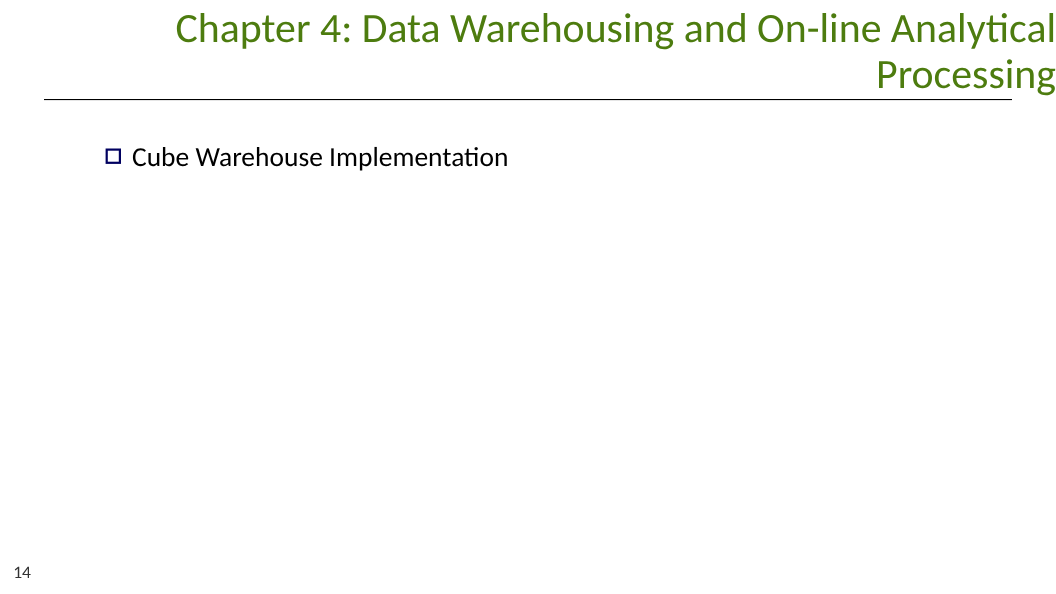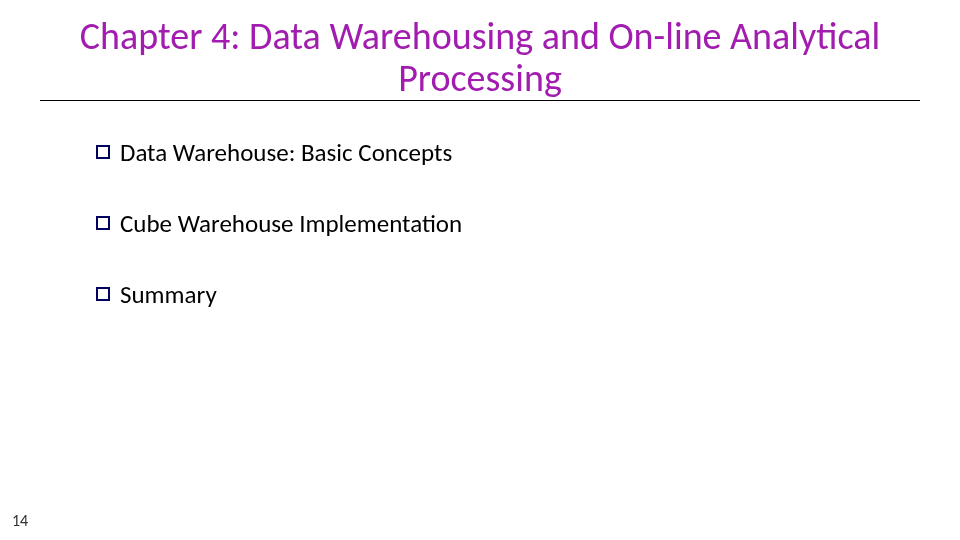--- a/index.html
+++ b/index.html
@@ -1,23 +1,23 @@
 <!DOCTYPE html>
 <html><head>
 <meta charset="utf-8">
 <style>
   * { margin: 0; padding: 0; box-sizing: border-box; }
   html, body { width: 960px; height: 540px; background: #fff; font-family: "Segoe UI", "Calibri", Arial, sans-serif; position: relative; overflow: hidden; }
   .title {
-    text-align: center;
+    text-align: right;
     font-size: 38px;
     line-height: 1.1;
-    padding-top: 16px;
+    padding-top: 6px;
     padding-bottom: 6px;
-    color: #a21caf;
+    color: #4d7c0f;
     font-weight: 400;
   }
   .title-rule {
     border: none;
     border-top: 1.5px solid #000;
     margin: 0 40px 0 40px;
     position: relative;
     top: -6px;
   }
   .content {
@@ -57,31 +57,23 @@
   }
 </style>
 </head>
 <body>
 
 <h1 class="title">Chapter 4: Data Warehousing and On-line Analytical Processing</h1>
 <hr class="title-rule">
 
 <div class="content">
 
-  <div class="item">
-    <span class="bullet"></span>
-    <span class="label">Data Warehouse: Basic Concepts</span>
-  </div>
 
 
   <div class="item">
     <span class="bullet"></span>
     <span class="label">Cube Warehouse Implementation</span>
   </div>
 
-  <div class="item">
-    <span class="bullet"></span>
-    <span class="label">Summary</span>
-  </div>
 
 </div>
 
 <div class="page-num">14</div>
 
 </body></html>

